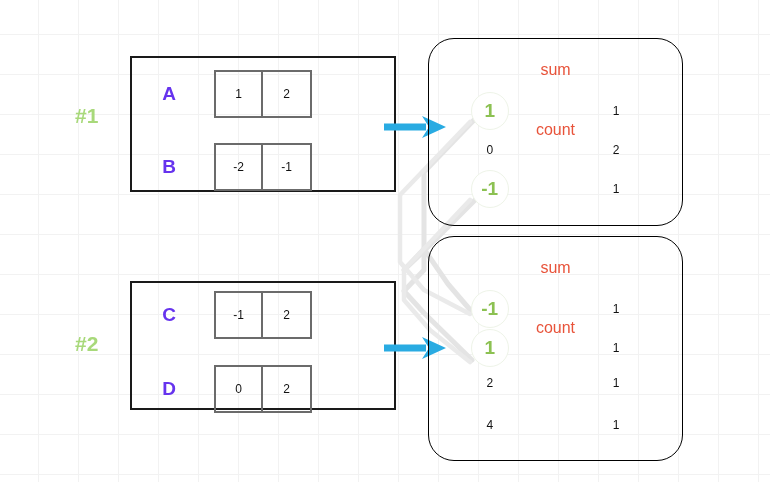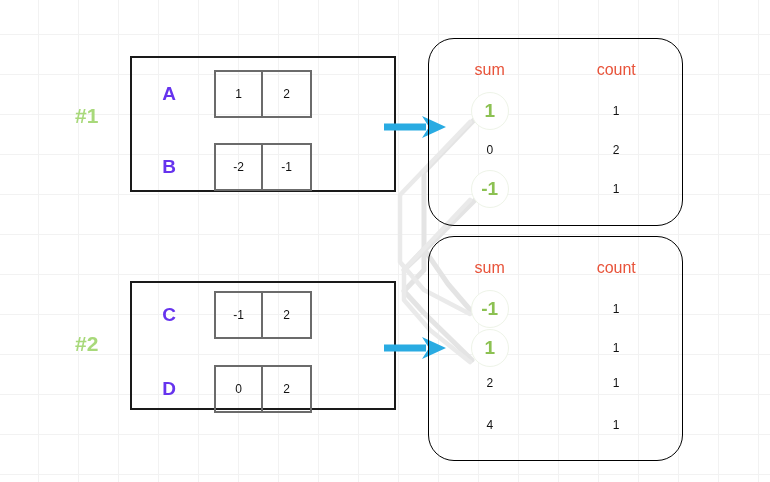--- a/index.html
+++ b/index.html
@@ -98,30 +98,31 @@
     box-sizing: border-box;
   }
   #agg-panel-1 { left: 428px; top: 38px; width: 255px; height: 188px; }
   #agg-panel-2 { left: 428px; top: 236px; width: 255px; height: 225px; }
 
   .agg-header {
     position: absolute;
     top: 22px;
     width: 100%;
     display: flex;
+    flex-direction: column;
   }
   .agg-header .col {
     flex: 1;
     text-align: center;
     color: #e8533a;
     font-size: 16px;
     font-family: "Liberation Sans", sans-serif;
   }
   .agg-header .col.sum-col  { flex: 0 0 48%; }
-  .agg-header .col.count-col{ flex: 0 0 52%; }
+  .agg-header .col.count-col{ flex: 0 0 52%; margin-top: 42px; }
 
   .agg-rows {
     position: absolute;
     top: 52px;
     left: 0;
     width: 100%;
   }
   .agg-row {
     display: flex;
     align-items: center;

